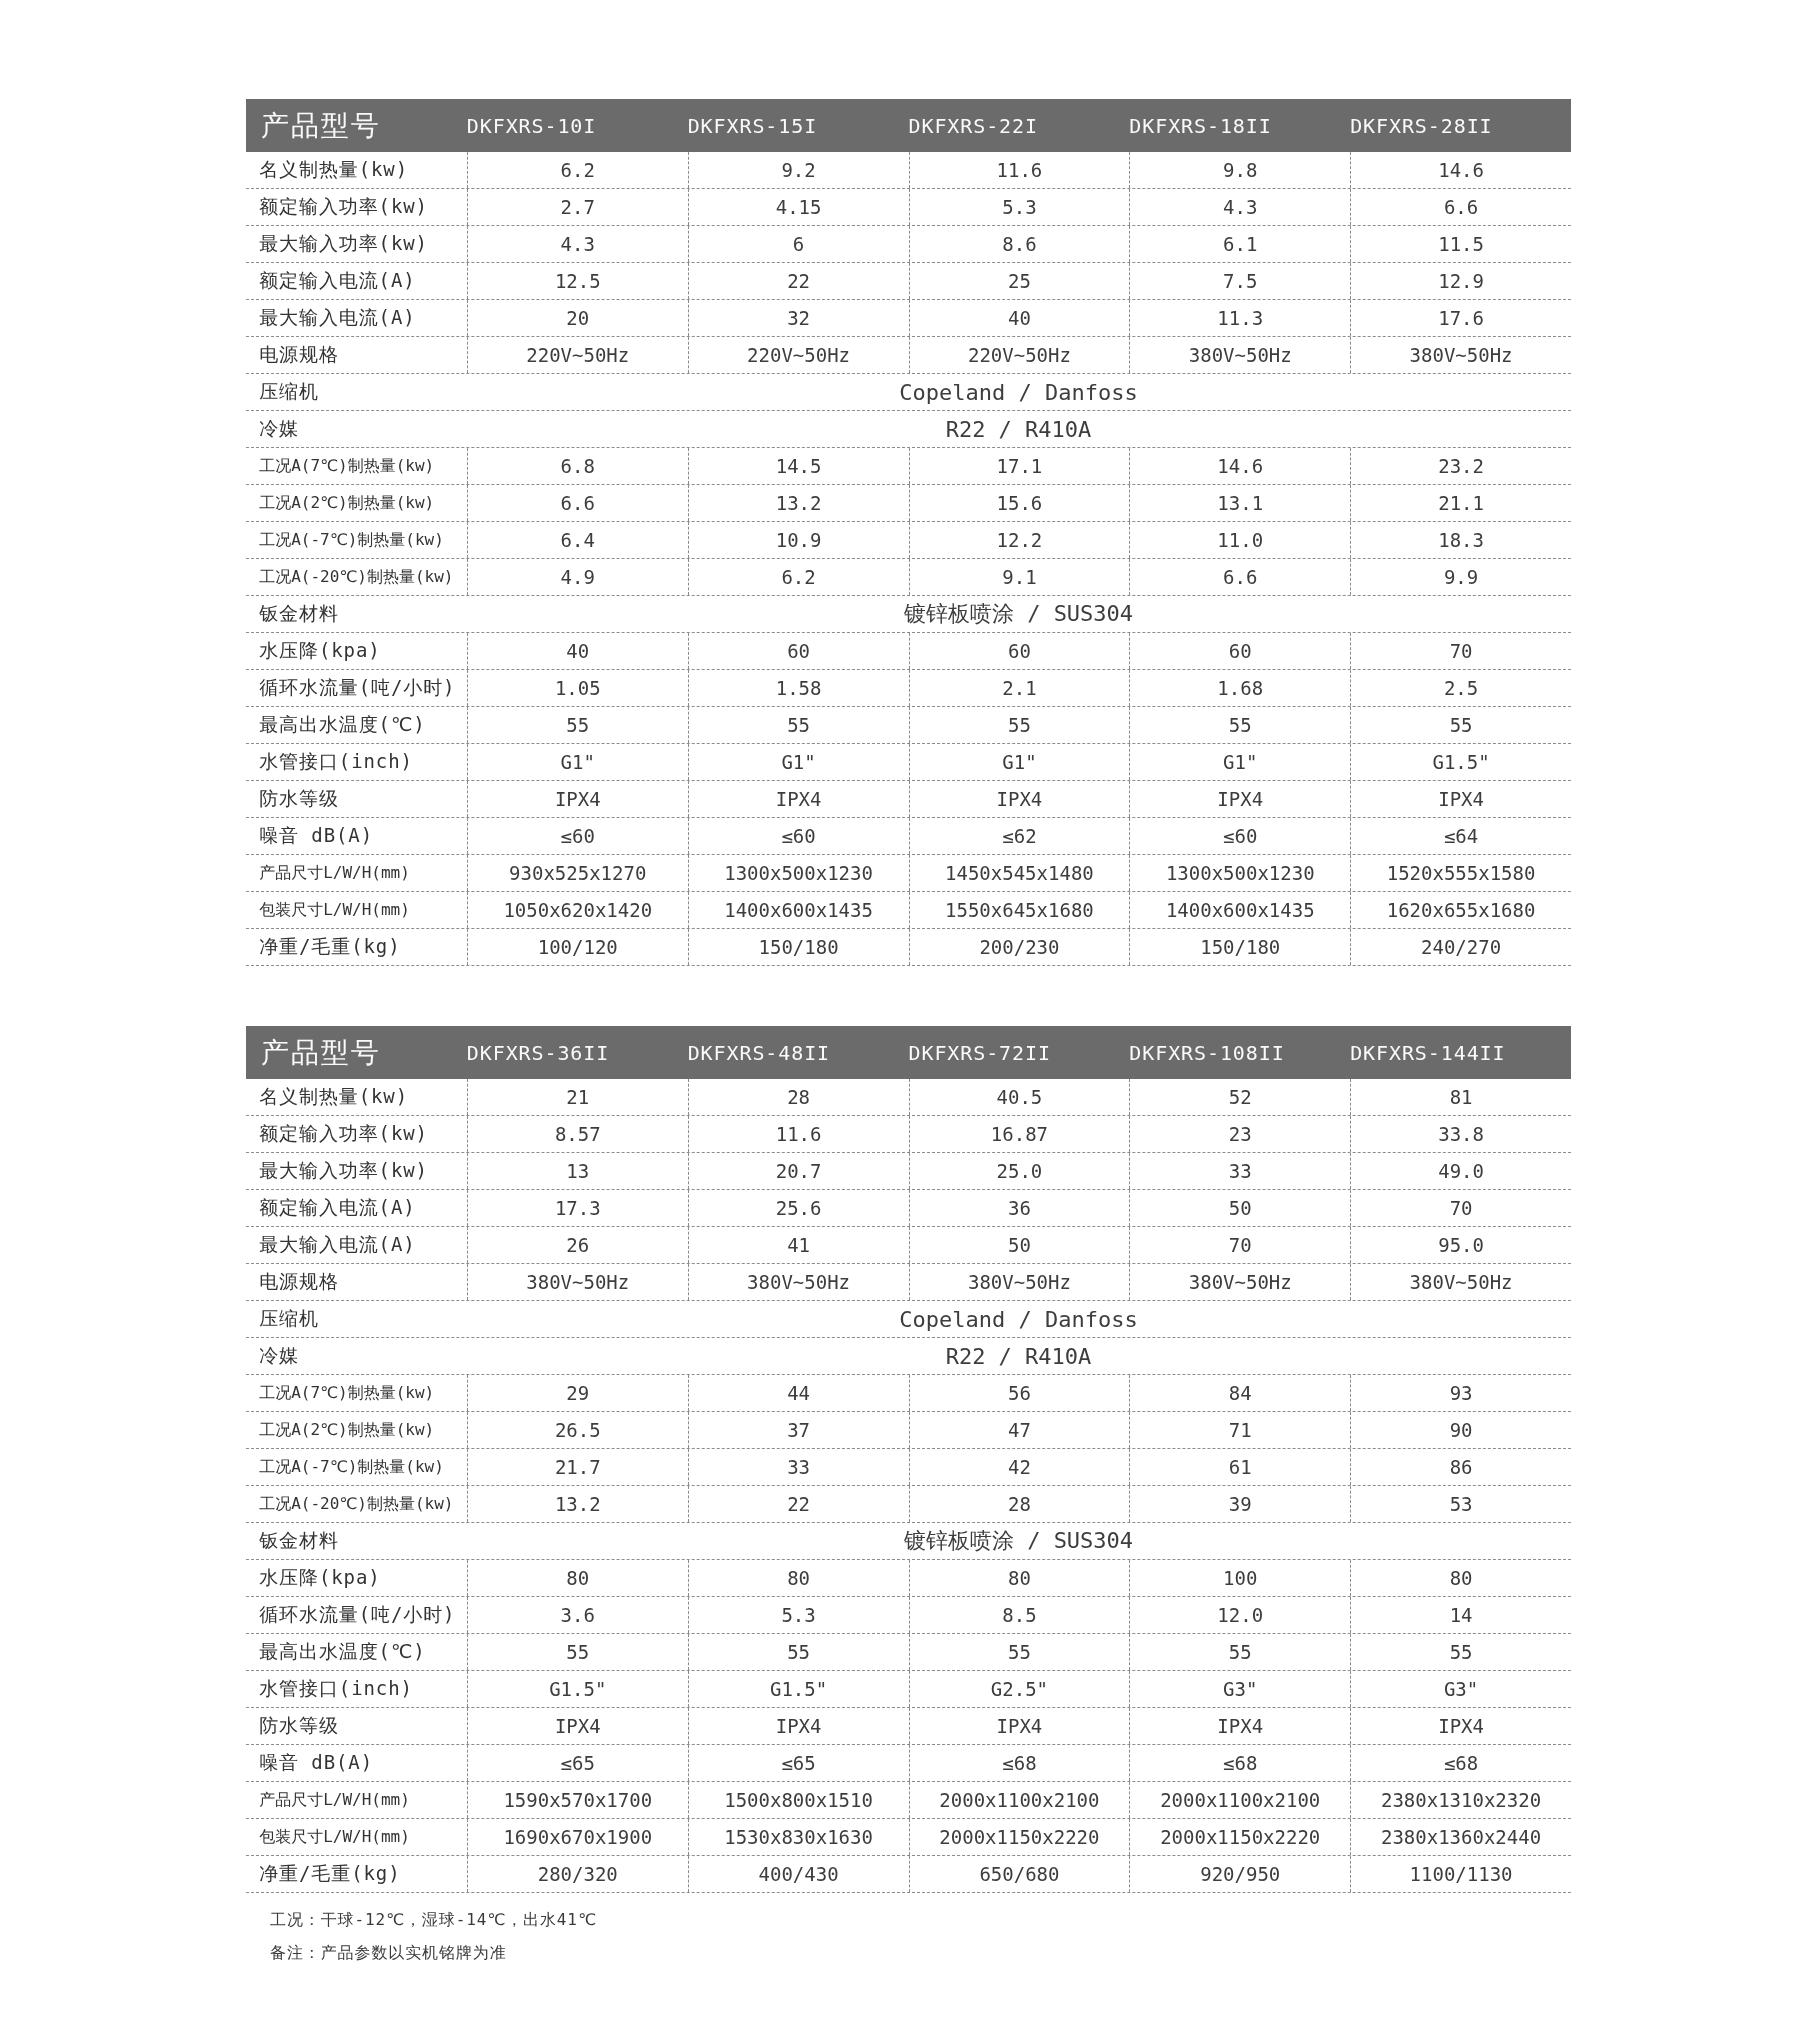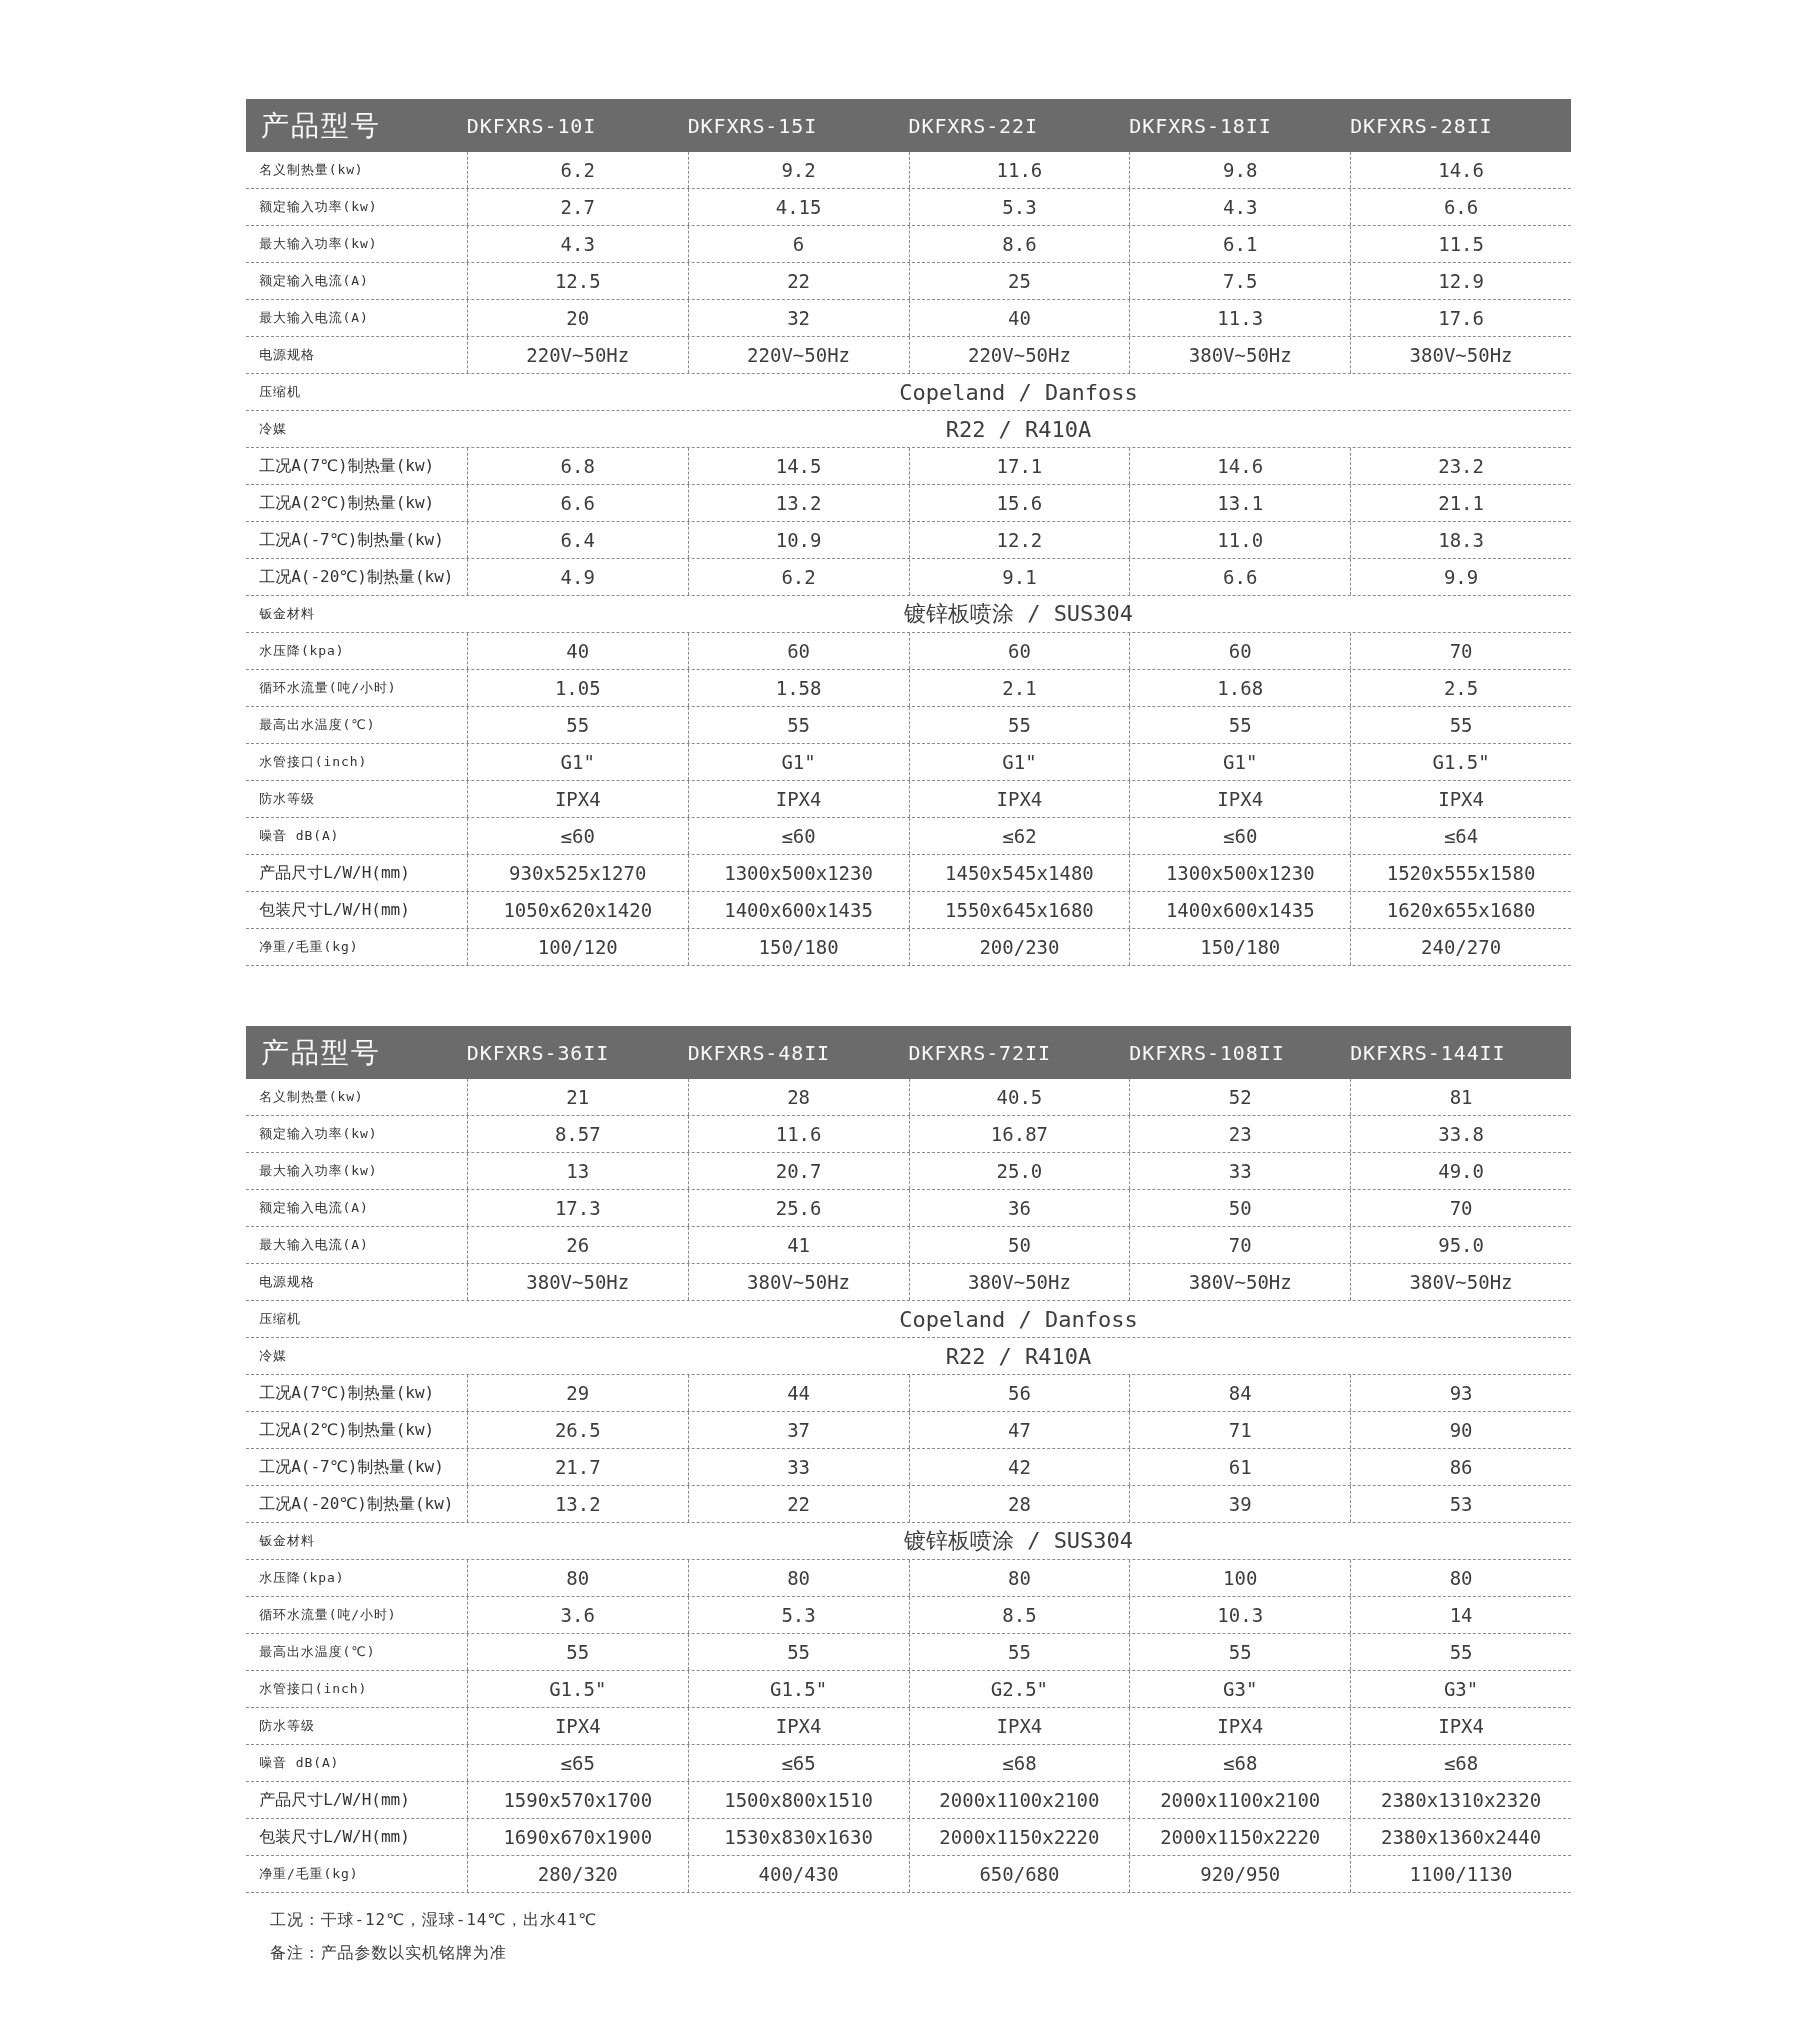--- a/index.html
+++ b/index.html
@@ -25,21 +25,21 @@
   .thead .model {
     width:221px; text-align:left; font-size:20px; letter-spacing:0.9px;
   }
 
   .trow {
     display:flex; align-items:stretch;
     height:37px;
     border-bottom:1.9px dashed #8c8c8c;
   }
   .trow .label {
-    width:221px; padding-left:13.2px; font-size:13px; letter-spacing:0.9px;
+    width:221px; padding-left:13.2px; font-size:19px; letter-spacing:0.9px;
     white-space:nowrap; display:flex; align-items:center; color:#333;
   }
   .trow .label.small { font-size:16px; letter-spacing:0; }
   .trow .val {
     width:221px; font-size:19px;
     border-left:1.9px dashed #8c8c8c;
     display:flex; align-items:center; justify-content:center;
     text-align:center; color:#3d3d3d;
   }
   .trow .span-val {
@@ -339,21 +339,21 @@
           <div class="val">80</div>
           <div class="val">80</div>
           <div class="val">100</div>
           <div class="val">80</div>
         </div>
         <div class="trow">
           <div class="label">循环水流量(吨/小时)</div>
           <div class="val">3.6</div>
           <div class="val">5.3</div>
           <div class="val">8.5</div>
-          <div class="val">10.3</div>
+          <div class="val">12.0</div>
           <div class="val">14</div>
         </div>
         <div class="trow">
           <div class="label">最高出水温度(℃)</div>
           <div class="val">55</div>
           <div class="val">55</div>
           <div class="val">55</div>
           <div class="val">55</div>
           <div class="val">55</div>
         </div>

